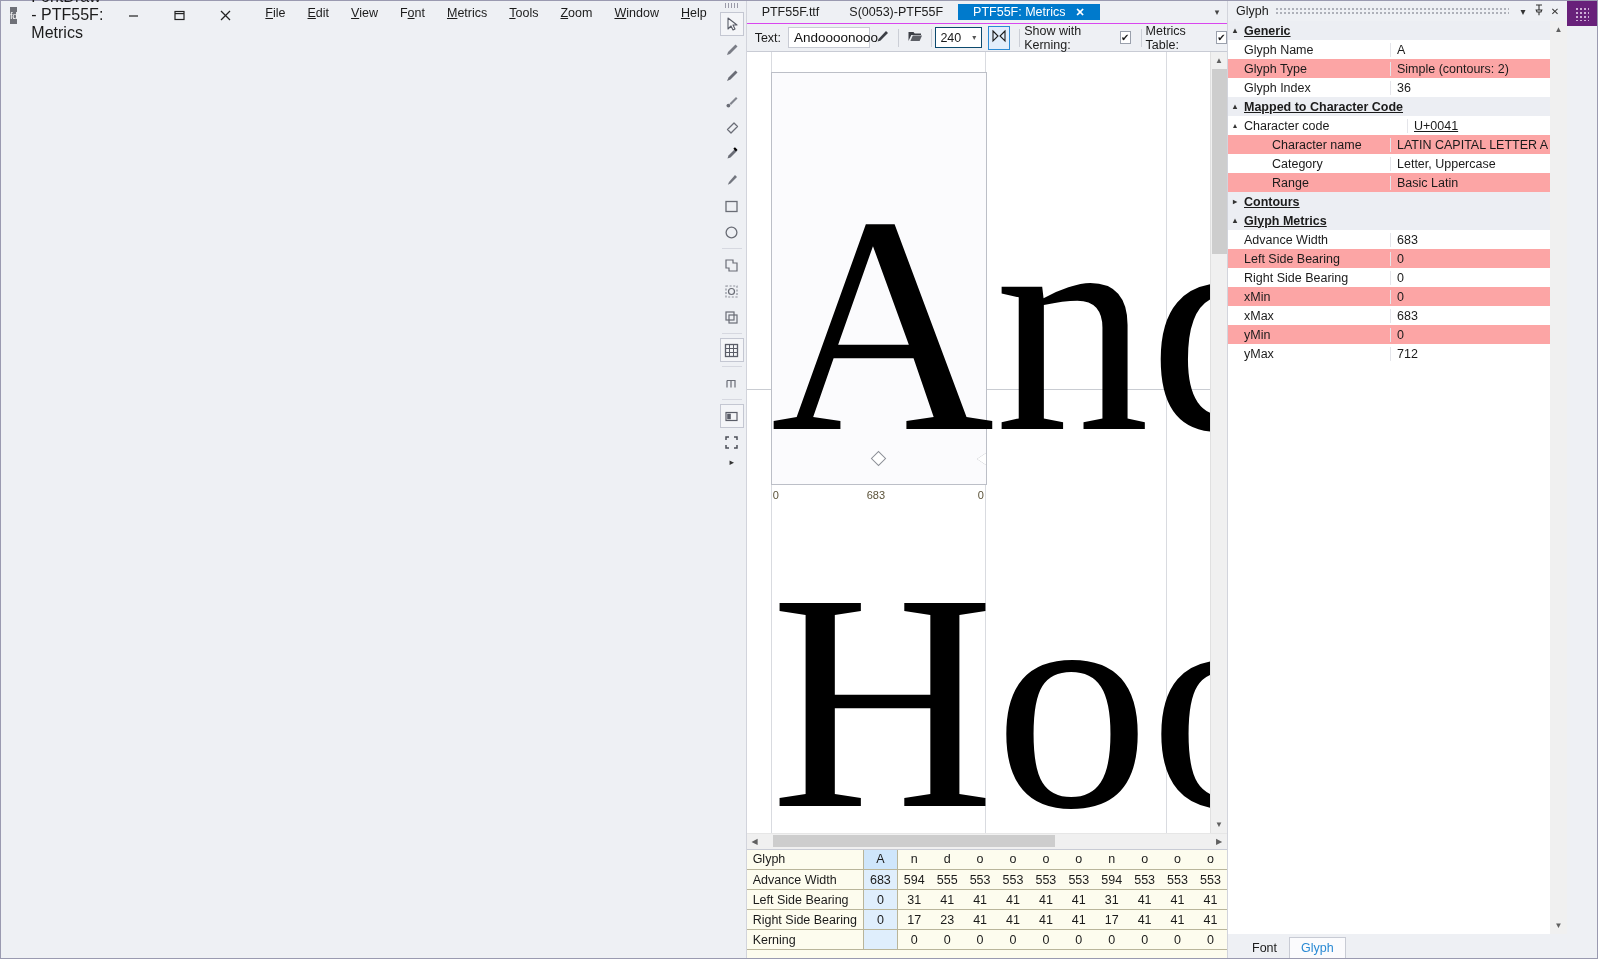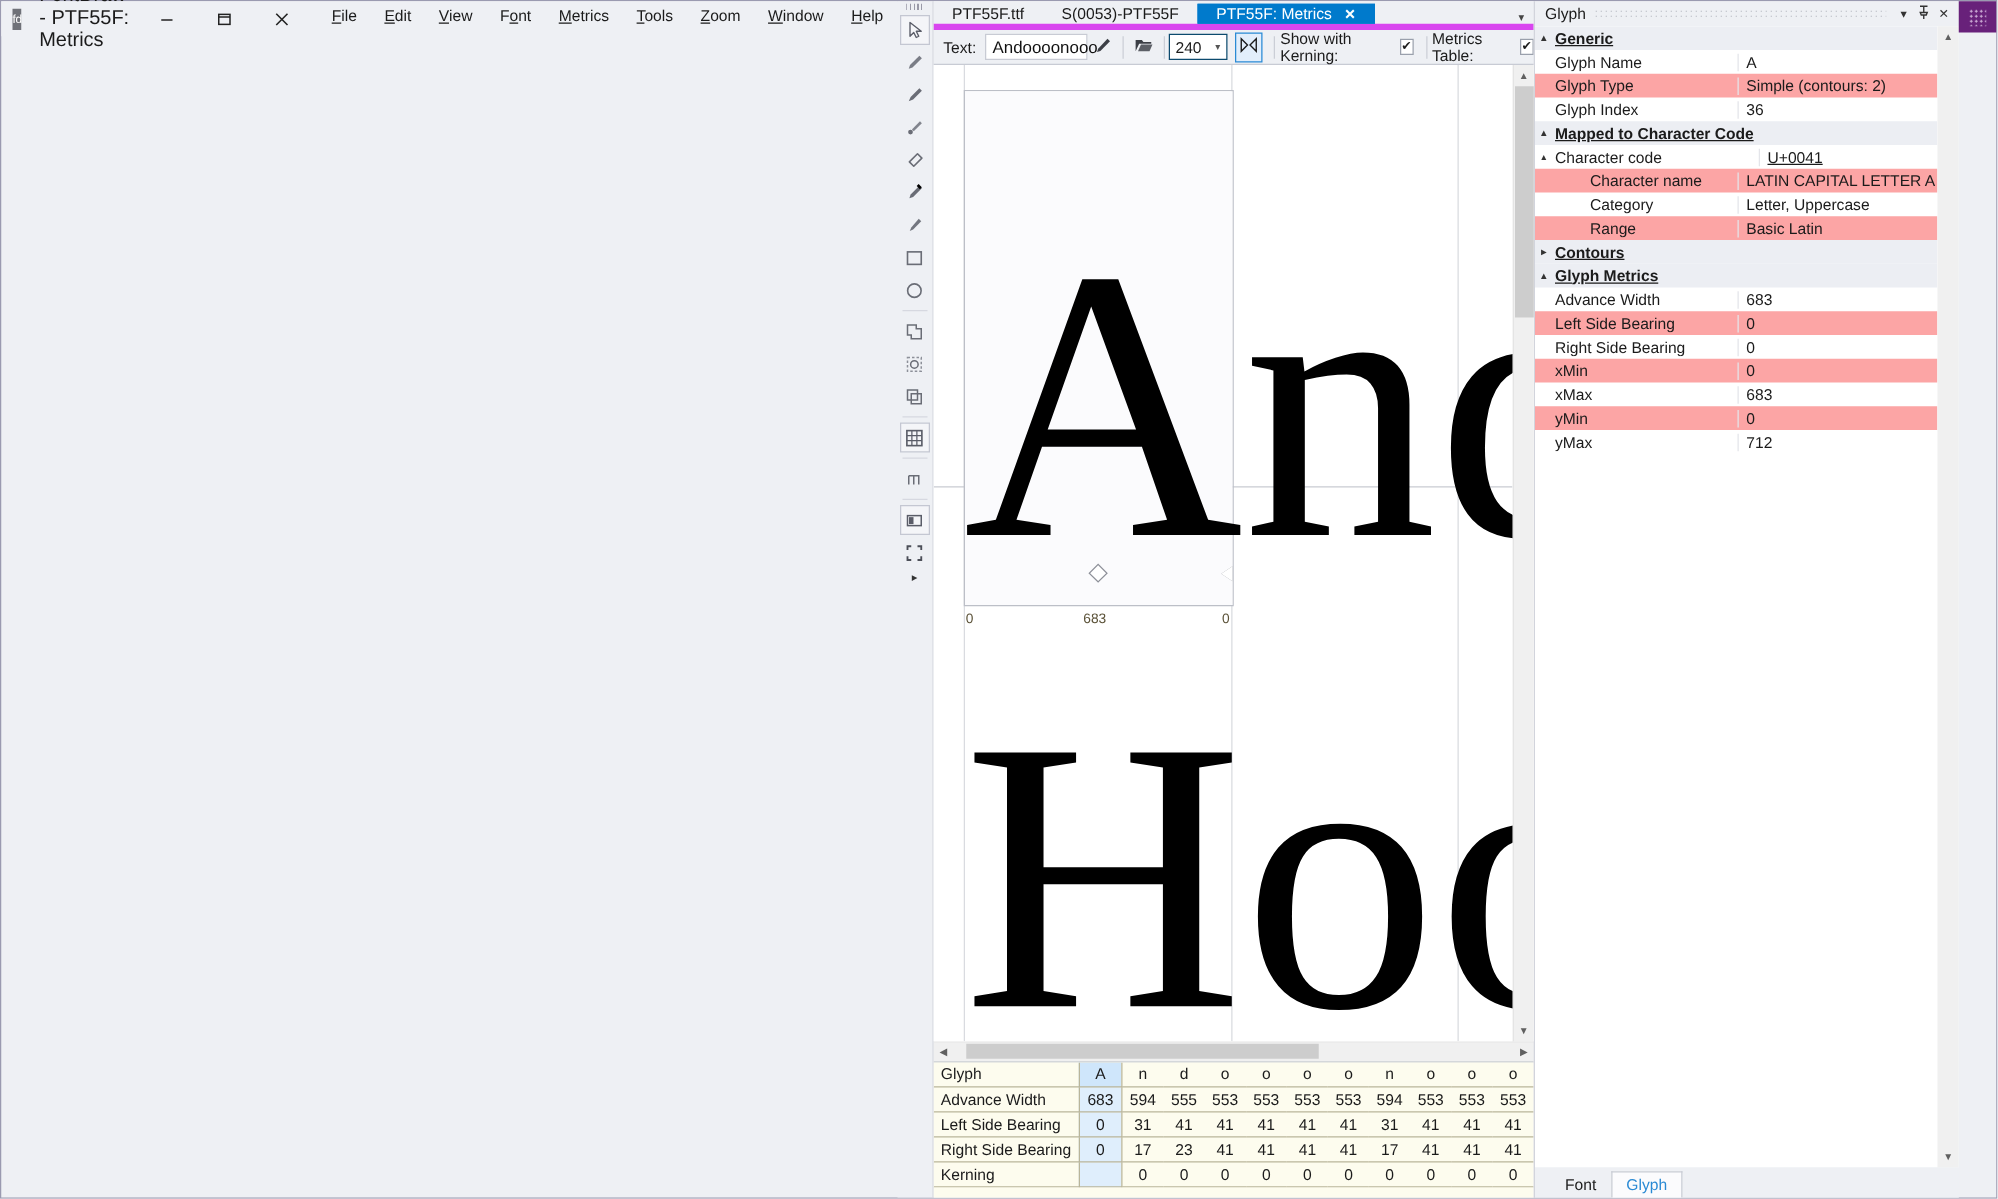--- a/index.html
+++ b/index.html
@@ -72,22 +72,22 @@
   .tool.sel { background: #f4f5f8; border: 1px solid #c4c7d2; }
   .tool svg { display: block; }
   .tool-sep { width: 20px; height: 1px; background: #d6d8e0; margin: 3px 0; }
   .tool-more { font-size: 9px; color: #333; margin-top: 2px; }
 
   
   .center { flex: 1 1 auto; display: flex; flex-direction: column; min-width: 0; background: #eef0f4; }
 
   
   .doctabs {
-    height: 23px; flex: 0 0 23px; display: flex; align-items: flex-end;
-    background: #eef0f4; border-bottom: 5px solid #d946ef;
+    height: 23px; flex: 0 0 23px; display: flex; align-items: center;
+    background: #eef0f4; border-bottom: 1px solid #d946ef;
   }
   .doctab {
     display: flex; align-items: center; padding: 0 14px;
     font-size: 12.5px; color: #1b1b1b; border: 1px solid transparent;
   }
   .doctab.active {
     background: #007acc; color: #ffffff; border-color: #007acc;
   }
   .doctab .tab-x { margin-left: 10px; font-size: 11px; font-weight: bold; }
   .doctabs-spacer { flex: 1 1 auto; }

